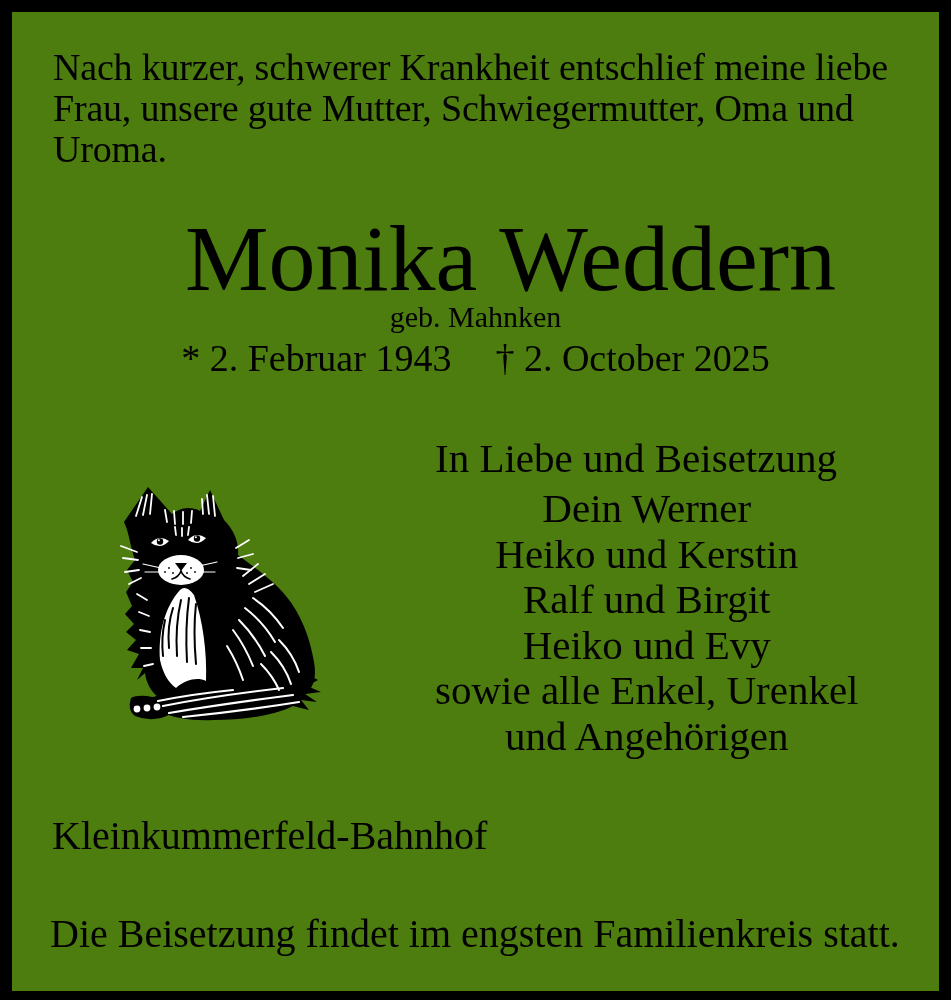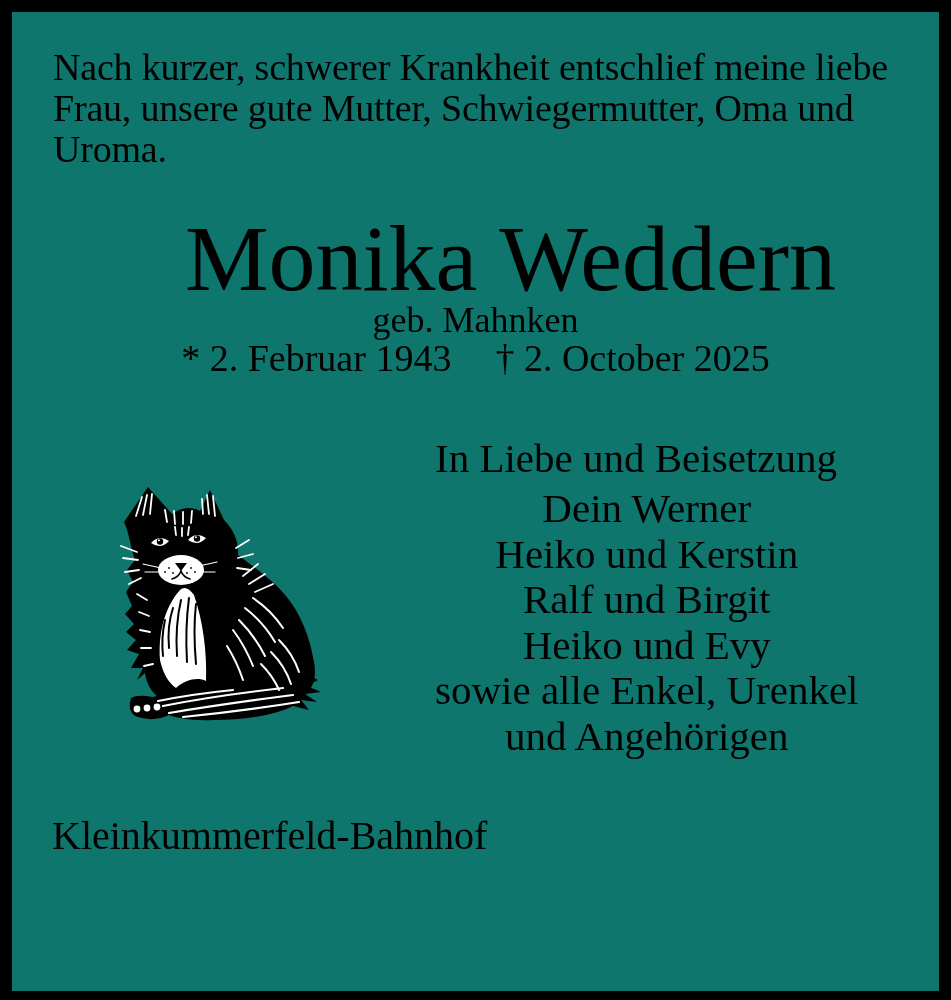--- a/index.html
+++ b/index.html
@@ -12,40 +12,40 @@
   #screen {
     position: relative;
     width: 951px; height: 1000px;
     background: #000;
     overflow: hidden;
   }
   .sheet {
     position: absolute;
     left: 12px; top: 12px;
     width: 927px; height: 979px;
-    background: #0f766e;
+    background: #4d7c0f;
   }
   .line { white-space: nowrap; }
 
   .intro {
     position: absolute; left: 41px; top: 35px;
     font-size: 38px; line-height: 41px;
     letter-spacing: -0.2px;
   }
   .name {
     position: absolute; left: 0; top: 190px; width: 100%;
     text-align: center;
     font-size: 94px; line-height: 1.2;
     white-space: nowrap;
     margin-left: 35px;
   }
   .maiden {
     position: absolute; left: 0; top: 287px; width: 100%;
     text-align: center;
-    font-size: 36px; line-height: 1.2;
+    font-size: 30px; line-height: 1.2;
   }
   .dates {
     position: absolute; left: 0; top: 324px; width: 100%;
     display: flex; justify-content: center; gap: 44px;
     font-size: 38px; line-height: 1.2;
   }
   .tribute {
     position: absolute; left: 423px; top: 422px;
     font-size: 41px; line-height: 1.2; white-space: nowrap;
   }
@@ -205,15 +205,16 @@
       </g>
 
       <g fill="#fff">
         <circle cx="34" cy="229" r="3.4"></circle>
           <circle cx="44" cy="228" r="3.4"></circle>
           <circle cx="54" cy="227" r="3.4"></circle>
       </g>
     </svg>
 
     <div class="place">Kleinkummerfeld-Bahnhof</div>
+    <div class="closing">Die Beisetzung findet im engsten Familienkreis statt.</div>
 
   </div>
 </div>
 
 </body></html>

